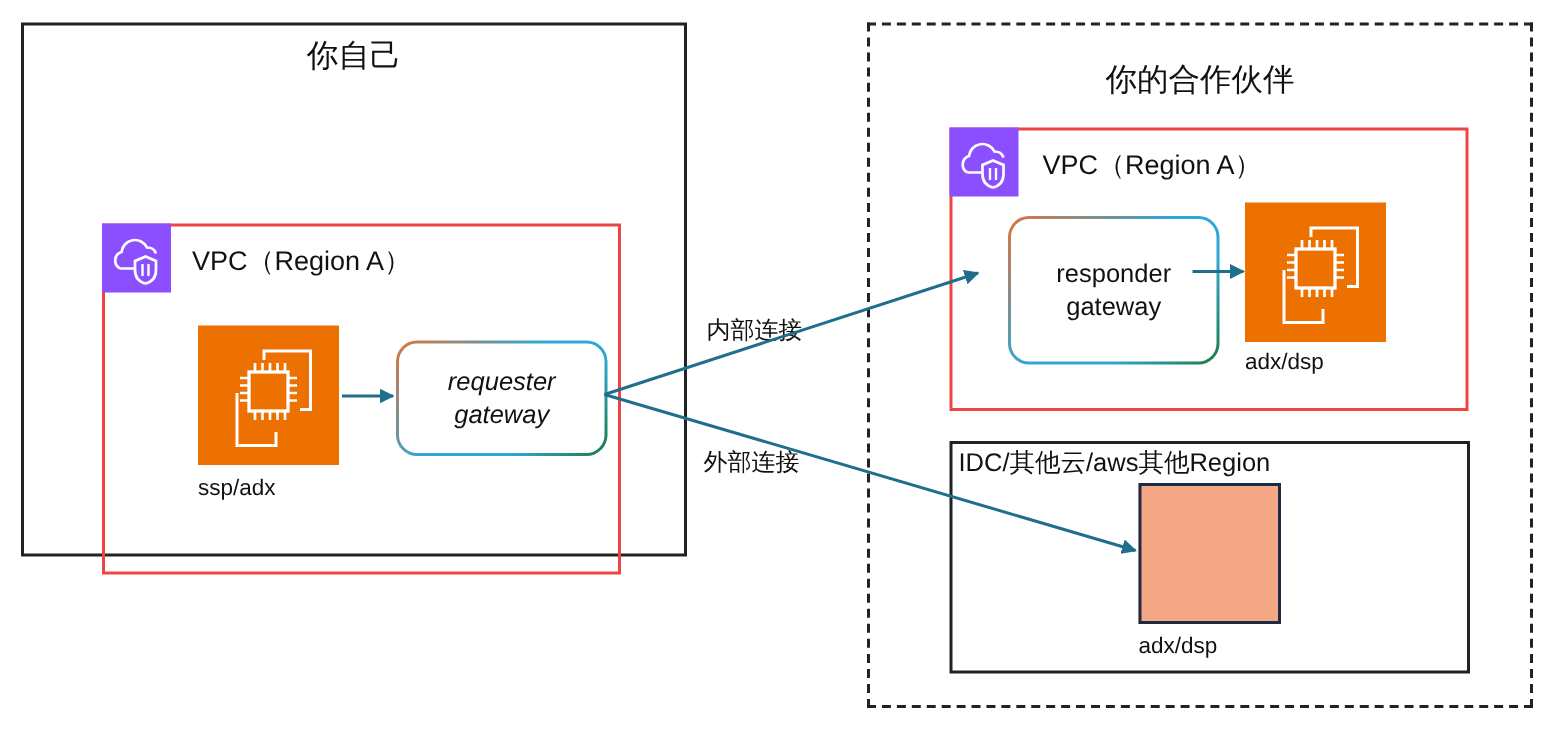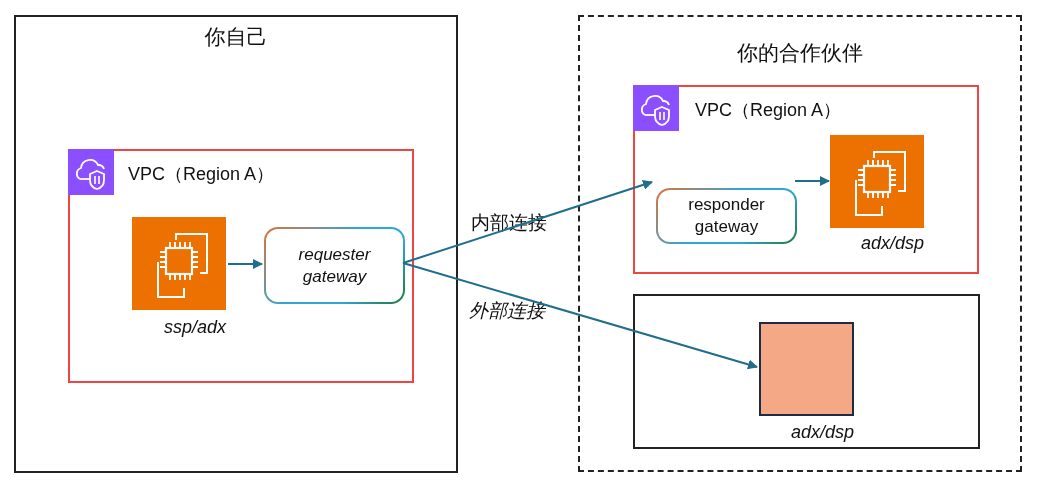--- a/index.html
+++ b/index.html
@@ -11,31 +11,31 @@
   .title { position:absolute; left:0; right:0; text-align:center; font-size:21px; color:#111; }
   .vpc { border:2px solid #ef4444; }
   .vpc-icon { width:46px; height:46px; background:#8C4FFF; left:-2px; top:-2px; }
   .vpc-label { font-size:18px; white-space:nowrap; }
   .ec2 { width:94px; height:93px; background:#ED7100; }
   .gw { border-radius:14px; padding:2px;
         background:linear-gradient(135deg,#E0733A 0%,#2FA7D4 45%,#2FA7D4 70%,#1E7B3F 100%); }
   .gw-inner { width:100%; height:100%; background:#fff; border-radius:12px;
         display:flex; align-items:center; justify-content:center; text-align:center;
         font-size:17px; line-height:22px; }
-  .caption { font-size:18px; text-align:right; white-space:nowrap;font-style:italic; }
-  .edge-label { font-size:19px; white-space:nowrap; }
+  .caption { font-size:15px; text-align:left; white-space:nowrap; }
+  .edge-label { font-size:16px; white-space:nowrap; }
   .idc { border:2px solid #222; }
   .idc-label { font-size:17px; white-space:nowrap; }
   .ext-node { background:#F4A886; border:2px solid #1F2A44; }
   svg.overlay { position:absolute; left:0; top:0; pointer-events:none; }
 </style>
 </head>
 <body>
 
-<div class="abs outer-solid" style="left:14px; top:15px; width:444px; height:458px;">
+<div class="abs outer-solid" style="left:14px; top:15px; width:444px; height:356px;">
   <div class="title" style="top:6px;">你自己</div>
 </div>
 
 <div class="abs outer-dashed" style="left:578px; top:15px; width:444px; height:457px;">
   <div class="title" style="top:22px;">你的合作伙伴</div>
 </div>
 
 <div class="abs vpc" style="left:68px; top:149px; width:346px; height:234px;">
   <div class="abs vpc-icon">
     <svg width="46" height="46" viewBox="0 0 46 46">
@@ -76,21 +76,21 @@
   <div class="abs vpc-icon">
     <svg width="46" height="46" viewBox="0 0 46 46">
       <path d="M12 30 a6 6 0 0 1 1-11 a9 9 0 0 1 17-3 a6 6 0 0 1 6 4" fill="none" stroke="#fff" stroke-width="1.8"></path>
       <path d="M12 30 H22" stroke="#fff" stroke-width="1.8"></path>
       <path d="M29 22 l7 3 v6 c0 5-3 8-7 9 c-4-1-7-4-7-9 v-6 z" fill="#8C4FFF" stroke="#fff" stroke-width="1.8"></path>
       <path d="M27 27 v8 M31 27 v8" stroke="#fff" stroke-width="1.6"></path>
     </svg>
   </div>
   <div class="abs vpc-label" style="left:60px; top:11px;">VPC（Region A）</div>
 
-  <div class="abs gw" style="left:21px; top:57px; width:141px; height:56px;margin-top:44px;">
+  <div class="abs gw" style="left:37px; top:57px; width:141px; height:99px;">
     <div class="gw-inner">
       <div>
         <div>responder</div>
         <div>gateway</div>
       </div>
     </div>
   </div>
 
   <div class="abs ec2" style="left:195px; top:48px;">
     <svg width="94" height="93" viewBox="0 0 94 93">
@@ -102,26 +102,27 @@
         <path d="M38 57v6M43 57v6M48 57v6M53 57v6M58 57v6"></path>
         <path d="M28 35h6M28 40h6M28 45h6M28 50h6"></path>
         <path d="M60 35h6M60 40h6M60 45h6M60 50h6"></path>
       </g>
     </svg>
   </div>
   <div class="abs caption" style="left:195px; width:94px; top:146px;">adx/dsp</div>
 </div>
 
 <div class="abs idc" style="left:633px; top:294px; width:347px; height:155px;">
+  <div class="abs idc-label" style="left:4px; top:1px;">IDC/其他云/aws其他Region</div>
   <div class="abs ext-node" style="left:124px; top:26px; width:95px; height:94px;"></div>
   <div class="abs caption" style="left:124px; width:95px; top:126px;">adx/dsp</div>
 </div>
 
 <div class="abs edge-label" style="left:471px; top:210px;">内部连接</div>
-<div class="abs edge-label" style="left:469px; top:298px;font-style:italic;">外部连接</div>
+<div class="abs edge-label" style="left:469px; top:298px;">外部连接</div>
 
 <svg class="overlay" width="1041" height="487">
   <defs>
     <marker id="ah" markerWidth="10" markerHeight="10" refX="9" refY="5" orient="auto" markerUnits="userSpaceOnUse">
       <path d="M0,0 L10,5 L0,10 z" fill="#1F6E8C"></path>
     </marker>
   </defs>
   <line x1="228" y1="264" x2="262" y2="264" stroke="#1F6E8C" stroke-width="2" marker-end="url(#ah)"></line>
   <line x1="403" y1="263" x2="652" y2="182" stroke="#1F6E8C" stroke-width="2" marker-end="url(#ah)"></line>
   <line x1="403" y1="263" x2="757" y2="367" stroke="#1F6E8C" stroke-width="2" marker-end="url(#ah)"></line>

